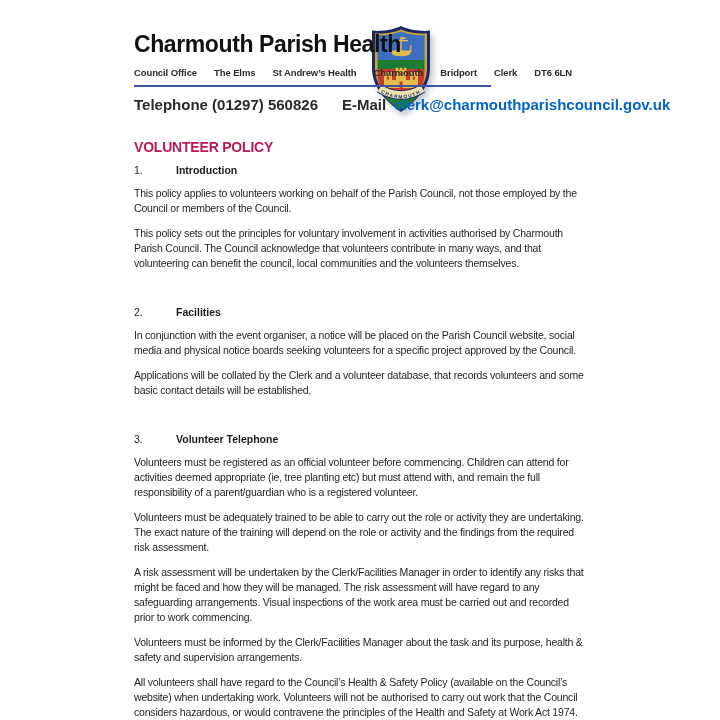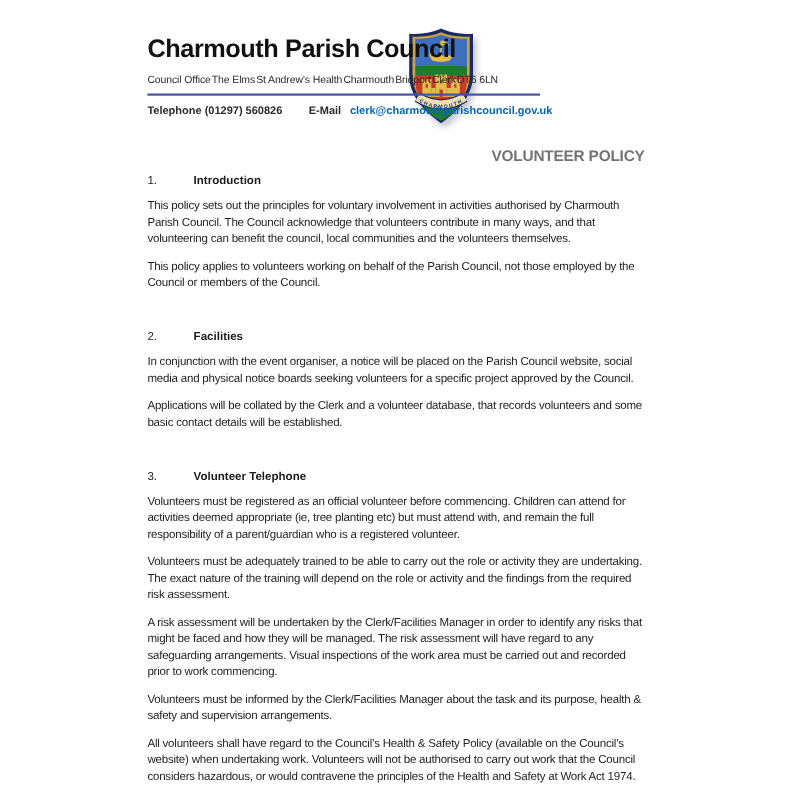--- a/index.html
+++ b/index.html
@@ -13,48 +13,48 @@
   .canvas { position: relative; width: 720px; height: 720px; background: #fff; }
   .page { position: absolute; left: 134px; top: 0; width: 452px; }
 
   
   .org-title {
     margin: 0; padding-top: 32px;
     font-size: 23px; font-weight: bold; letter-spacing: -0.4px;
     color: #111; line-height: 1.05;
   }
   .address {
-    display: flex; gap: 1px; flex-wrap: nowrap;
+    display: flex; gap: 17px; flex-wrap: nowrap;
     margin-top: 11px;
-    font-size: 9.5px; font-weight: normal; color: #2a2a2a;
+    font-size: 9.5px; font-weight: bold; color: #2a2a2a;
     letter-spacing: -0.1px; white-space: nowrap;
   }
   .rule {
     margin-top: 7px; width: 357px; height: 0;
     border-top: 2px solid #4356a5;
   }
   .contact {
     margin-top: 9px; display: flex; align-items: baseline;
-    font-size: 10px; font-weight: bold; color: #2a2a2a; white-space: nowrap;
+    font-size: 15px; font-weight: bold; color: #2a2a2a; white-space: nowrap;
   }
   .contact .email-label { margin-left: 24px; text-align: center; }
   .email-link {
     margin-left: 8px; color: #0563c1; 
     font-weight: bold; cursor: pointer;
   }
   .crest {
     position: absolute; left: 369px; top: 24px;
     width: 64px; height: 90px;
     filter: drop-shadow(3px 4px 3px rgba(125,135,155,0.5));
   }
 
   
   .doc-title {
-    margin: 26px 0 0 0; text-align: right;
-    font-size: 14px; font-weight: bold; color: #737373; letter-spacing: -0.2px;
+    margin: 26px 0 0 0; text-align: left;
+    font-size: 14px; font-weight: bold; color: #be185d; letter-spacing: -0.2px;
   }
   .sec { margin-top: 9px; }
   .sec + .sec { margin-top: 35px; }
   .sec-head { display: flex; font-size: 10.5px; font-weight: bold; color: #1b1b1b; }
   .sec-head .num { width: 42px; flex: 0 0 42px; font-weight: normal; }
   .para {
     margin: 10px 0 0 0;
     font-size: 10.5px; line-height: 15px; letter-spacing: -0.2px;
     color: #1f1f1f;
   }
@@ -113,21 +113,21 @@
     <path d="M10.5,64.5 Q32,77.5 53.5,64.5" fill="none" stroke="#1b2a66" stroke-width="9.6"></path>
     <path d="M10.5,64.5 Q32,77.5 53.5,64.5" fill="none" stroke="#ecdfb0" stroke-width="7.4"></path>
     <path id="bannerPath" d="M11,68.2 Q32,80.6 53,68.2" fill="none"></path>
     <text font-size="4.7" font-weight="bold" fill="#1b2a66" letter-spacing="1.3" font-family="Liberation Sans, sans-serif">
       <textPath href="#bannerPath" startOffset="50%" text-anchor="middle">CHARMOUTH</textPath>
     </text>
   </svg>
 
   <div class="page">
     <header>
-      <h1 class="org-title">Charmouth Parish Council</h1>
+      <h1 class="org-title">Charmouth Parish Health</h1>
 
       <div class="address">
         <span>Council Office</span>
         <span>The Elms</span>
         <span>St Andrew’s Health</span>
         <span>Charmouth</span>
         <span>Bridport</span>
         <span>Clerk</span>
         <span>DT6 6LN</span>
       </div>
@@ -142,22 +142,22 @@
     </header>
 
     <main>
       <h2 class="doc-title">VOLUNTEER POLICY</h2>
 
       <section class="sec">
         <div class="sec-head">
           <span class="num">1.</span>
           <span class="sec-title">Introduction</span>
         </div>
+        <p class="para">This policy applies to volunteers working on behalf of the Parish Council, not those employed by the Council or members of the Council.</p>
         <p class="para">This policy sets out the principles for voluntary involvement in activities authorised by Charmouth Parish Council. The Council acknowledge that volunteers contribute in many ways, and that volunteering can benefit the council, local communities and the volunteers themselves.</p>
-        <p class="para">This policy applies to volunteers working on behalf of the Parish Council, not those employed by the Council or members of the Council.</p>
       </section>
 
       <section class="sec">
         <div class="sec-head">
           <span class="num">2.</span>
           <span class="sec-title">Facilities</span>
         </div>
         <p class="para">In conjunction with the event organiser, a notice will be placed on the Parish Council website, social media and physical notice boards seeking volunteers for a specific project approved by the Council.</p>
         <p class="para">Applications will be collated by the Clerk and a volunteer database, that records volunteers and some basic contact details will be established.</p>
       </section>

